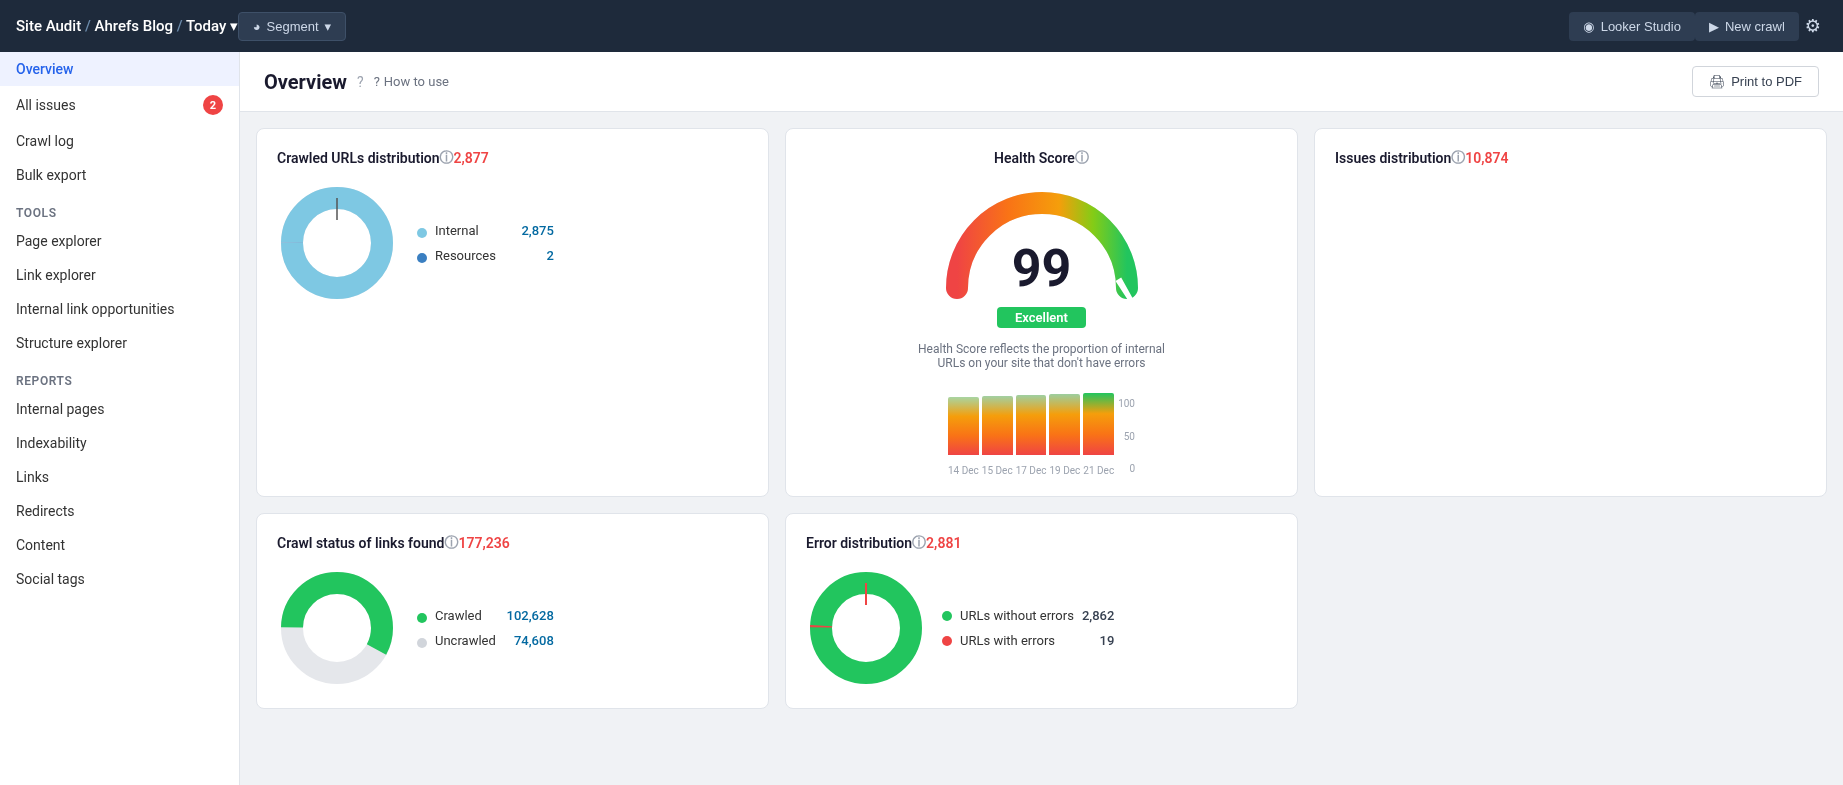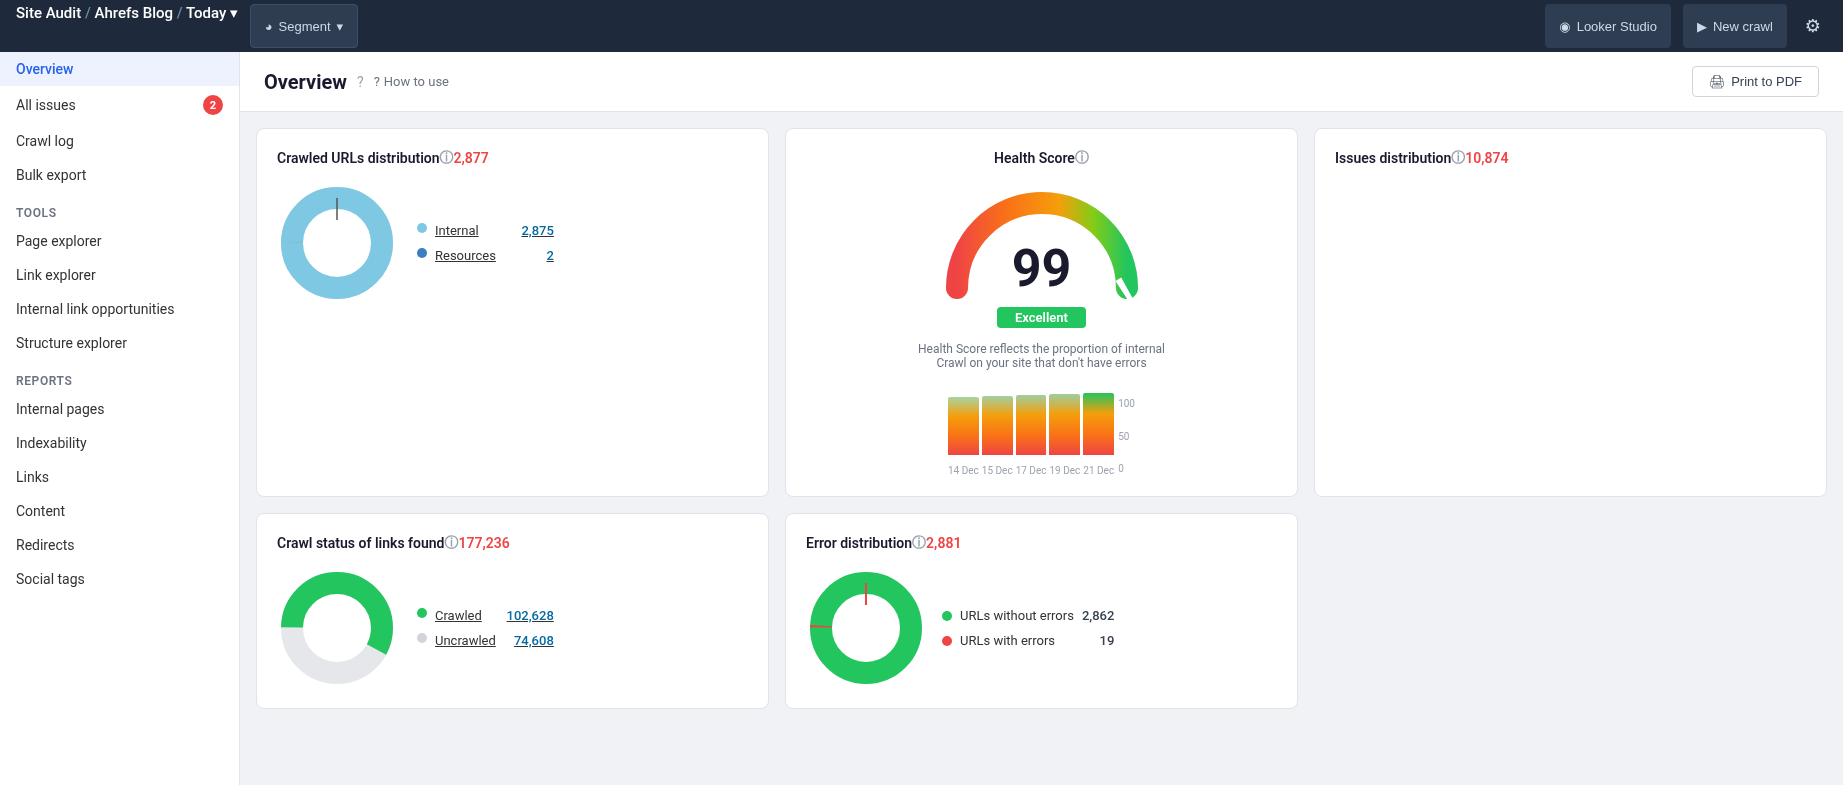--- a/index.html
+++ b/index.html
@@ -1,19 +1,19 @@
 <!DOCTYPE html>
 <html><head>
   <meta charset="utf-8">
   <style>
     * { box-sizing: border-box; margin: 0; padding: 0; }
     body { font-family: -apple-system, BlinkMacSystemFont, 'Segoe UI', Roboto, sans-serif; background: #f0f2f5; font-size: 14px; color: #333; }
 
     
-    .topbar { background: #1e2a3b; color: #fff; display: flex; padding: 4px 16px; height: 52px; gap: 12px; }
+    .topbar { background: #1e2a3b; color: #fff; display: flex; align-items: center; padding: 16px 16px; height: 52px; }
     .topbar-title { font-size: 15px; font-weight: 500; color: #cdd8e8; }
     .topbar-title span { color: #fff; }
     .topbar-spacer { flex: 1; }
     .topbar-btn { background: #2e3d52; border: none; color: #cdd8e8; padding: 7px 14px; border-radius: 4px; cursor: pointer; font-size: 13px; display: flex; align-items: center; gap: 6px; }
     .topbar-btn.primary { background: #2e3d52; }
     .segment-btn { background: #2e3d52; border: 1px solid #3e5068; color: #cdd8e8; padding: 6px 14px; border-radius: 4px; cursor: pointer; font-size: 13px; display: flex; align-items: center; gap: 6px; }
     .settings-btn { background: none; border: none; color: #cdd8e8; cursor: pointer; font-size: 18px; padding: 6px; }
 
     
     .layout { display: flex; height: calc(100vh - 52px); }
@@ -37,37 +37,37 @@
     .dashboard-grid { display: grid; grid-template-columns: 1fr 1fr 1fr; gap: 16px; padding: 16px; }
     .card { background: #fff; border-radius: 8px; border: 1px solid #e0e4ea; padding: 20px; }
     .card-title { font-size: 14px; font-weight: 600; color: #1a1a2e; display: flex; align-items: center; gap: 0; margin-bottom: 16px; }
     .card-title-num { color: #ef4444; font-weight: 600; }
     .info-icon { color: #9ca3af; font-size: 14px; cursor: pointer; }
 
     
     .donut-container { display: flex; align-items: center; gap: 20px; }
     .donut-svg { flex-shrink: 0; }
     .legend { display: flex; flex-direction: column; gap: 10px; }
-    .legend-item { display: flex; align-items: flex-start; gap: 8px; font-size: 13px; text-decoration: underline; }
+    .legend-item { display: flex; align-items: flex-end; gap: 8px; font-size: 13px; }
     .legend-dot { width: 10px; height: 10px; border-radius: 50%; flex-shrink: 0; }
     .legend-value { color: #0369a1; font-weight: 500; margin-left: auto; min-width: 50px; text-align: right; }
 
     
     .health-score-card { display: flex; flex-direction: column; align-items: center; }
     .gauge-container { position: relative; width: 200px; height: 130px; margin: 0 auto 8px; }
     .score-number { font-size: 52px; font-weight: 700; color: #1a1a2e; text-align: center; line-height: 1; }
     .score-badge { background: #22c55e; color: #fff; padding: 3px 18px; border-radius: 4px; font-size: 13px; font-weight: 600; display: inline-block; margin: 6px auto; }
     .score-desc { font-size: 12px; color: #6b7280; text-align: center; max-width: 260px; margin: 8px auto; }
 
     
     .bar-chart { display: flex; align-items: flex-end; gap: 3px; height: 80px; margin-top: 10px; }
     .bar-col { display: flex; flex-direction: column; align-items: center; gap: 2px; flex: 1; }
     .bar { width: 100%; border-radius: 2px 2px 0 0; }
     .bar-label { font-size: 10px; color: #9ca3af; margin-top: 8px; white-space: nowrap; }
-    .bar-axis { display: flex; flex-direction: column; justify-content: space-between; height: 80px; padding: 2px 0; margin-left: 4px; }
+    .bar-axis { display: flex; flex-direction: column; justify-content: space-between; height: 80px; padding: 2px 0; margin-left: 4px; align-items: flex-end; }
     .bar-axis-label { font-size: 10px; color: #9ca3af; }
 
     
     .issue-row { display: flex; align-items: center; gap: 10px; margin-bottom: 12px; }
     .issue-label { width: 80px; font-size: 13px; color: #374151; flex-shrink: 0; }
     .issue-value { color: #2563eb; font-weight: 500; font-size: 13px; width: 45px; text-align: right; flex-shrink: 0; }
     .issue-bar-wrap { flex: 1; height: 20px; background: #f3f4f6; border-radius: 3px; overflow: hidden; }
     .issue-bar { height: 100%; border-radius: 3px; }
 
     
@@ -142,24 +142,24 @@
     <div class="sidebar-item">
       <span>Internal pages</span>
     </div>
     <div class="sidebar-item">
       <span>Indexability</span>
     </div>
     <div class="sidebar-item">
       <span>Links</span>
     </div>
     <div class="sidebar-item">
+      <span>Redirects</span>
+    </div>
+    <div class="sidebar-item">
       <span>Content</span>
-    </div>
-    <div class="sidebar-item">
-      <span>Redirects</span>
     </div>
     <div class="sidebar-item">
       <span>Social tags</span>
     </div>
   </div>
 
   <div class="main">
 
     <div class="main-header">
       <div class="main-header-left">
@@ -234,21 +234,21 @@
 
             <path d="M 180 108 A 85 85 0 0 1 185 105" fill="none" stroke="#fff" stroke-width="24"></path>
           </svg>
           <div style="position:absolute; top:50%; left:50%; transform:translate(-50%,-10%);">
             <div class="score-number">99</div>
           </div>
         </div>
         <div style="text-align:center; margin-top:-20px;">
           <span class="score-badge">Excellent</span>
         </div>
-        <p class="score-desc">Health Score reflects the proportion of internal Crawl on your site that don't have errors</p>
+        <p class="score-desc">Health Score reflects the proportion of internal URLs on your site that don't have errors</p>
 
         <div style="display:flex; align-items:flex-end; margin-top:8px; padding: 0 8px;">
           <div class="bar-chart" style="flex:1;">
             <div class="bar-col">
               <div class="bar" style="height:58px;background:linear-gradient(to top,#ef4444,#f97316,#f59e0b,#a8d5a2)"></div>
               <span class="bar-label">14 Dec</span>
             </div>
             <div class="bar-col">
               <div class="bar" style="height:59px;background:linear-gradient(to top,#ef4444,#f97316,#f59e0b,#a2d0a2)"></div>
               <span class="bar-label">15 Dec</span>

